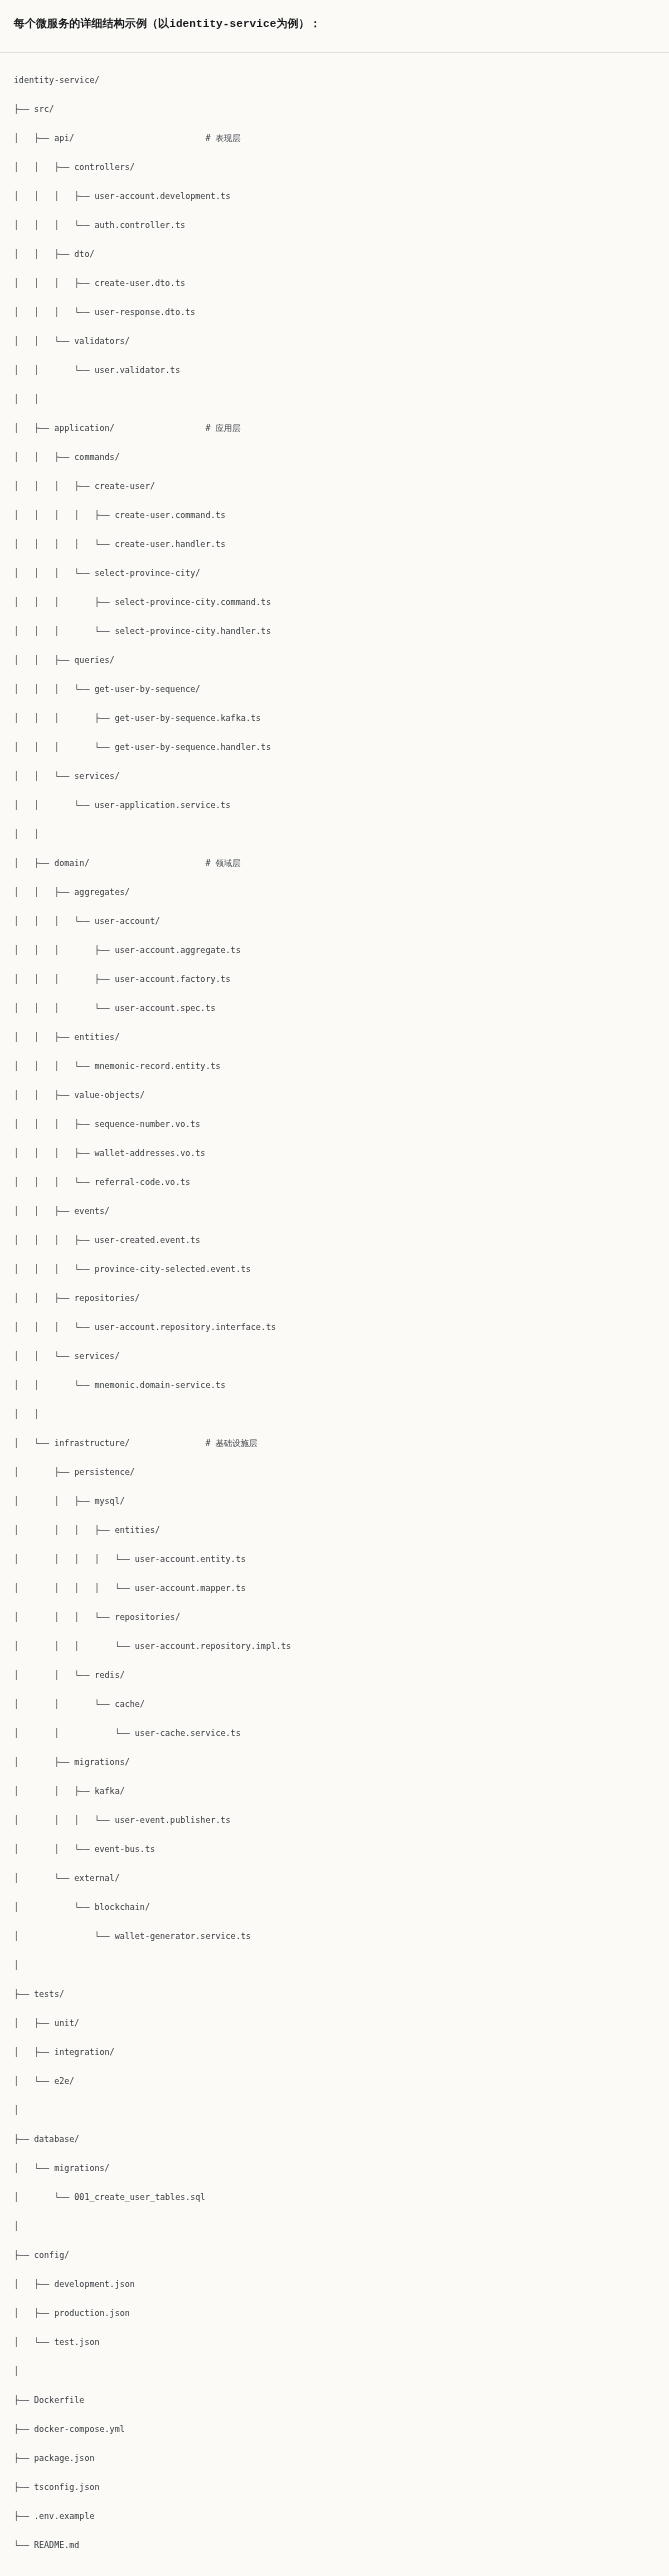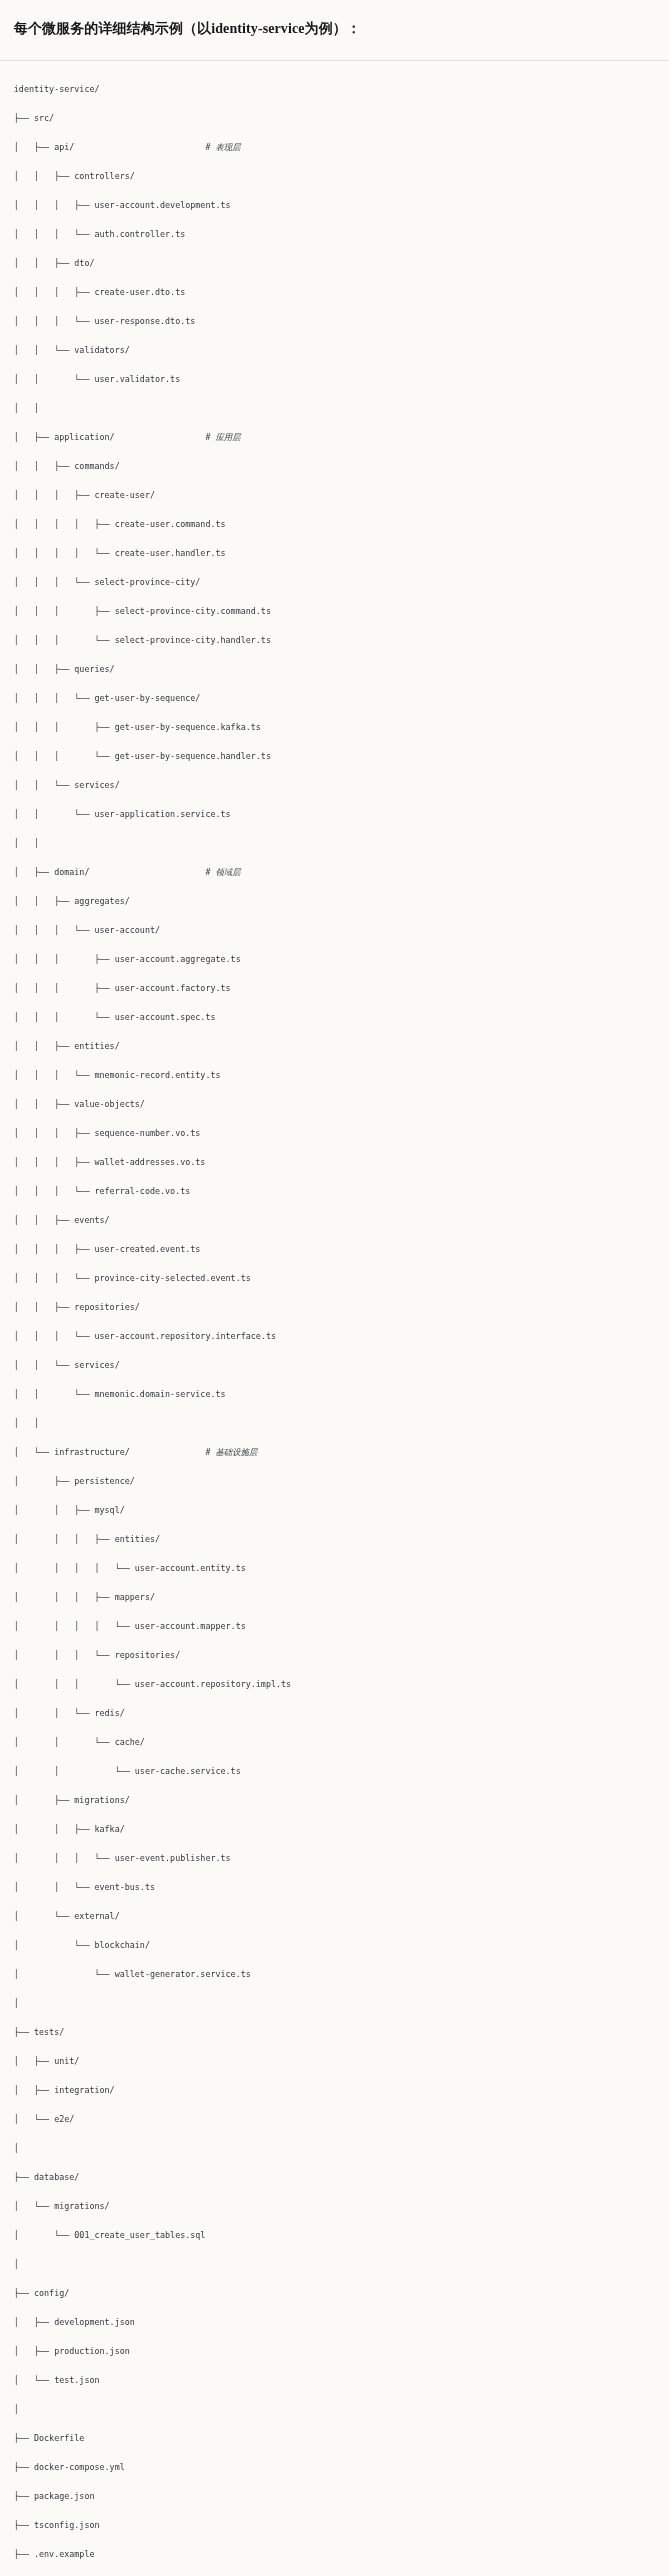--- a/index.html
+++ b/index.html
@@ -15,23 +15,23 @@
   }
   .page {
     width: 669px;
     box-sizing: border-box;
     background: #fbfaf7;
     padding: 0;
   }
 
   
   .doc-heading {
-    font-family: Liberation Serif, serif;
+    font-family: Liberation Mono, monospace;
     font-weight: bold;
-    font-size: 14px;
+    font-size: 11px;
     line-height: 1.45;
     color: #17181a;
     padding: 10px 13.8px 11.3px 13.8px;
     letter-spacing: 0.1px;
   }
   .rule {
     height: 0.6px;
     background: #e3e1dc;
     width: 100%;
   }
@@ -49,21 +49,20 @@
     white-space: pre;
     tab-size: 4;
   }
   .tree .ln {
     display: block;
     white-space: pre;
     min-height: 14.5px;
   }
   .tree .cmt {
     color: #3b4045;
-    font-style: italic;
   }
 </style>
 </head>
 <body>
 
 <div class="page">
 
   <h1 class="doc-heading">每个微服务的详细结构示例（以identity-service为例）：</h1>
 
   <div class="rule"></div>
@@ -114,21 +113,20 @@
 <span class="ln">│   │   ├── repositories/</span>
 <span class="ln">│   │   │   └── user-account.repository.interface.ts</span>
 <span class="ln">│   │   └── services/</span>
 <span class="ln">│   │       └── mnemonic.domain-service.ts</span>
 <span class="ln">│   │</span>
 <span class="ln">│   └── infrastructure/               <span class="cmt"># 基础设施层</span></span>
 <span class="ln">│       ├── persistence/</span>
 <span class="ln">│       │   ├── mysql/</span>
 <span class="ln">│       │   │   ├── entities/</span>
 <span class="ln">│       │   │   │   └── user-account.entity.ts</span>
-<span class="ln">│       │   │   ├── mappers/</span>
 <span class="ln">│       │   │   │   └── user-account.mapper.ts</span>
 <span class="ln">│       │   │   └── repositories/</span>
 <span class="ln">│       │   │       └── user-account.repository.impl.ts</span>
 <span class="ln">│       │   └── redis/</span>
 <span class="ln">│       │       └── cache/</span>
 <span class="ln">│       │           └── user-cache.service.ts</span>
 <span class="ln">│       ├── migrations/</span>
 <span class="ln">│       │   ├── kafka/</span>
 <span class="ln">│       │   │   └── user-event.publisher.ts</span>
 <span class="ln">│       │   └── event-bus.ts</span>

